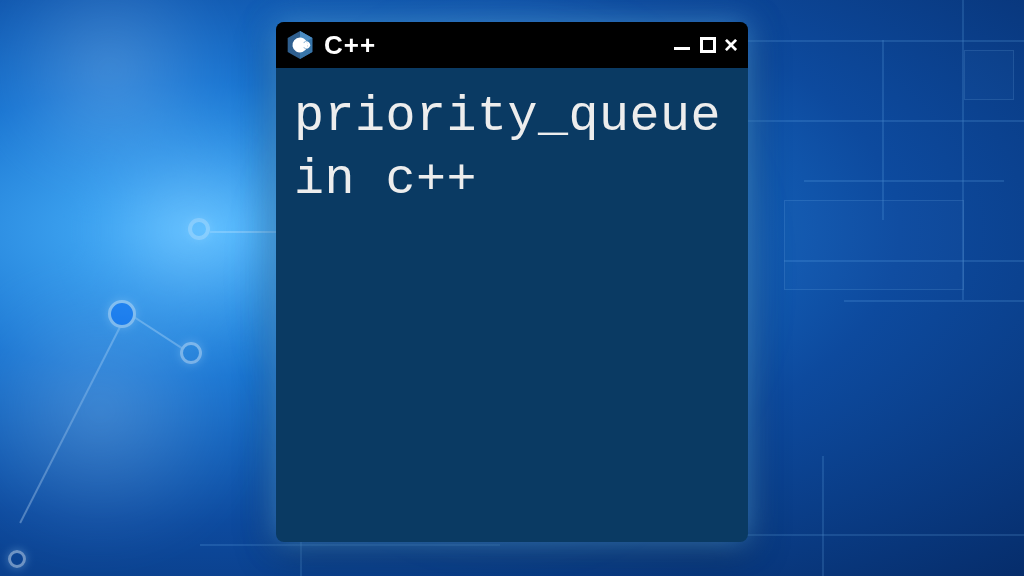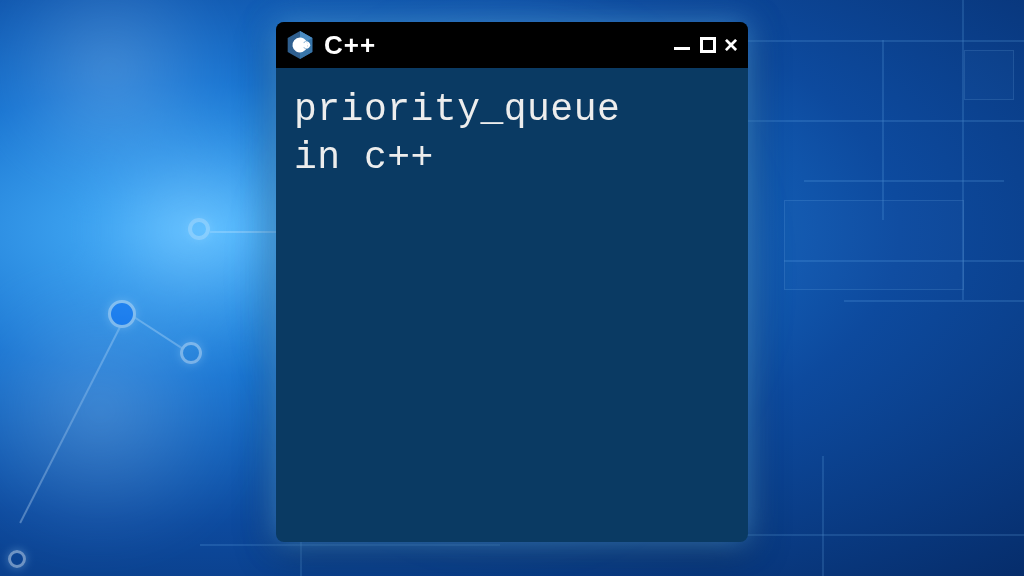--- a/index.html
+++ b/index.html
@@ -142,21 +142,21 @@
     .min { position: relative; width: 18px; height: 18px; }
     .min::before { content:''; position:absolute; left:0; bottom:4px; width:16px; height:3px; background:#fff; }
     .max { width: 16px; height: 16px; border: 3px solid #fff; display:inline-block; }
     .close-x { font-size: 28px; }
 
     .window-body {
       flex: 1;
       padding: 18px 18px;
       color: #ededed;
       font-family: 'Consolas', 'Menlo', 'Courier New', monospace;
-      font-size: 38px;
+      font-size: 50px;
       line-height: 1.25;
       letter-spacing: 0.5px;
       white-space: pre-line;
     }
   </style>
 </head>
 <body>
 
 <div class="bg-decoration">
   <div class="cloud cl1"></div>

